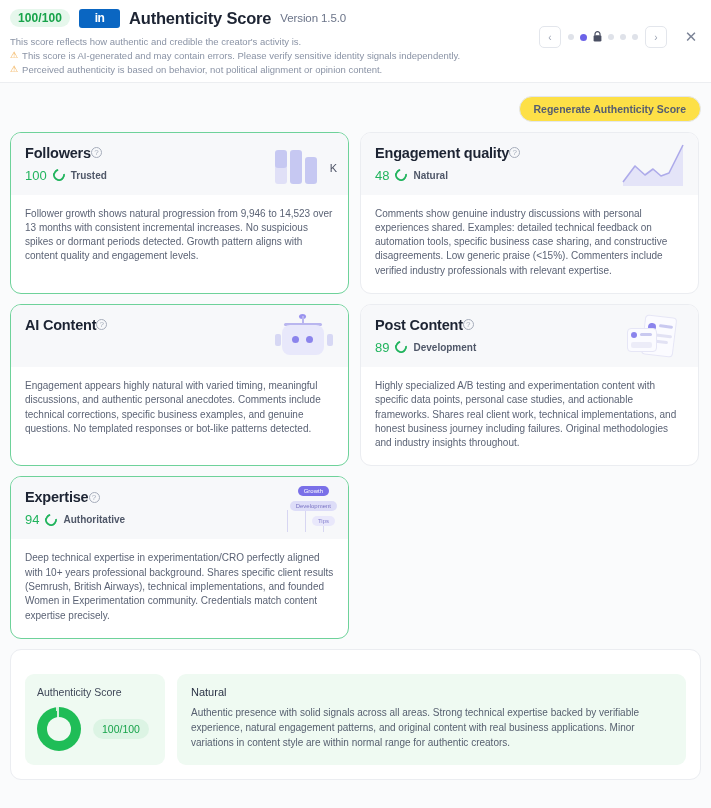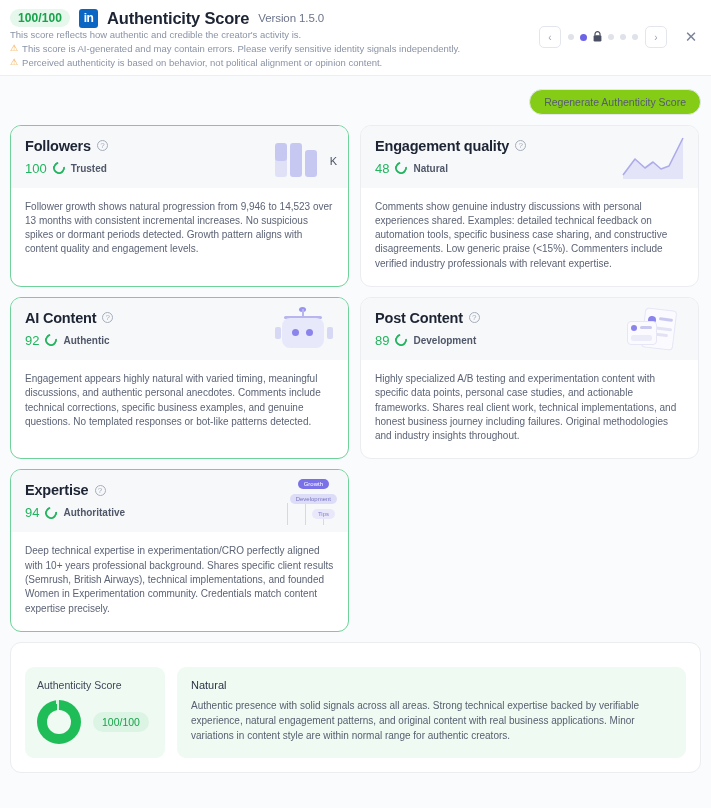--- a/index.html
+++ b/index.html
@@ -34,39 +34,39 @@
     font-size: 12px;
     font-weight: bold;
     border-radius: 10px;
     padding: 3px 8px 3px 8px;
     line-height: 1;
     letter-spacing: 0.1px;
     white-space: nowrap;
   }
   .score-badge .denom { font-size: 12px; font-weight: bold; }
   .li-logo {
-    width: 19px; height: 19px;
+    width: 41px; height: 19px;
     background: #0a66c2;
     border-radius: 3px;
     display: flex; align-items: center; justify-content: center;
     color: #fff; font-size: 12px; font-weight: bold;
     font-family: "Liberation Sans", sans-serif;
     letter-spacing: -0.5px;
     padding-bottom: 1px;
   }
   .app-title {
     font-size: 16.5px; font-weight: bold; color: #1d2433;
     letter-spacing: -0.2px;
   }
   .app-version {
     font-size: 11.5px; color: #6b7489; font-weight: normal;
     letter-spacing: -0.1px;
   }
   .subtitle {
-    font-size: 9.5px; color: #8a93a5; margin-top: 0; letter-spacing: 0px;
+    font-size: 9.5px; color: #8a93a5; margin-top: 7px; letter-spacing: 0px;
   }
   .warn-row {
     display: flex; align-items: flex-start; gap: 4px;
     font-size: 9.5px; color: #8a93a5; margin-top: 3px;
   }
   .warn-ico { color: #f0a33a; font-size: 9px; line-height: 1.25; }
 
   
   .pager {
     position: absolute; right: 44px; top: 26px;
@@ -91,43 +91,44 @@
   
   .body-area {
     flex: 1 1 auto; background: #fafbfc; padding: 0 10px;
     overflow: hidden;
   }
   .actions {
     display: flex; justify-content: flex-end; gap: 8px;
     padding: 13px 0 10px 0;
   }
   .btn {
-    background: #84cc16; border: 1px solid #e4e7ed; border-radius: 16px;
+    background: #fde047; border: 1px solid #e4e7ed; border-radius: 16px;
     padding: 6px 14px; font-size: 10.5px; color: #555d70; cursor: pointer;
     display: flex; align-items: center; gap: 6px;
     font-family: "Liberation Sans", sans-serif;
+    font-weight: bold;
   }
 
   .grid { display: flex; flex-wrap: wrap; gap: 10px 11px; }
   .card {
     width: 339px;
     background: #ffffff;
     border-radius: 11px;
     overflow: hidden;
   }
   .card.green { border: 1.4px solid #6ed29a; }
   .card.plain { border: 1px solid #ebedf1; }
   .card-head {
     position: relative;
     background: #f7f8fa;
     padding: 12px 14px 11px 14px;
     min-height: 62px;
   }
   .card.plain .card-head { background: #f7f8fa; }
-  .card-title-row { display: flex; align-items: center; gap: 6px; }
+  .card-title-row { display: flex; align-items: center; gap: 0; }
   .card-title { font-size: 14.5px; font-weight: bold; color: #1d2433; letter-spacing: -0.2px; }
   .help-ico {
     width: 11px; height: 11px; border-radius: 50%;
     border: 1px solid #a6adbb; color: #a6adbb;
     font-size: 8px; line-height: 9px; text-align: center; cursor: pointer;
     font-family: "Liberation Sans", sans-serif;
   }
   .score-row { display: flex; align-items: center; gap: 6px; margin-top: 7px; }
   .score-num { font-size: 13px; color: #22b45e; font-weight: normal; }
   .ring {
@@ -298,25 +299,20 @@
         </div>
         <div class="card-desc">Comments show genuine industry discussions with personal experiences shared. Examples: detailed technical feedback on automation tools, specific business case sharing, and constructive disagreements. Low generic praise (&lt;15%). Commenters include verified industry professionals with relevant expertise.</div>
       </div>
 
       <div class="card green">
         <div class="card-head">
           <div class="card-title-row">
             <span class="card-title">AI Content</span>
             <span class="help-ico">?</span>
           </div>
-          <div class="score-row">
-            <span class="score-num">92</span>
-            <span class="ring"></span>
-            <span class="score-label">Authentic</span>
-          </div>
           <div class="card-art">
             <div class="robot">
               <span class="antd"></span>
                 <span class="ant"></span>
               <span class="bar"></span>
               <span class="ear earL"></span>
                 <span class="ear earR"></span>
               <span class="head"></span>
               <span class="eye e1"></span>
                 <span class="eye e2"></span>

